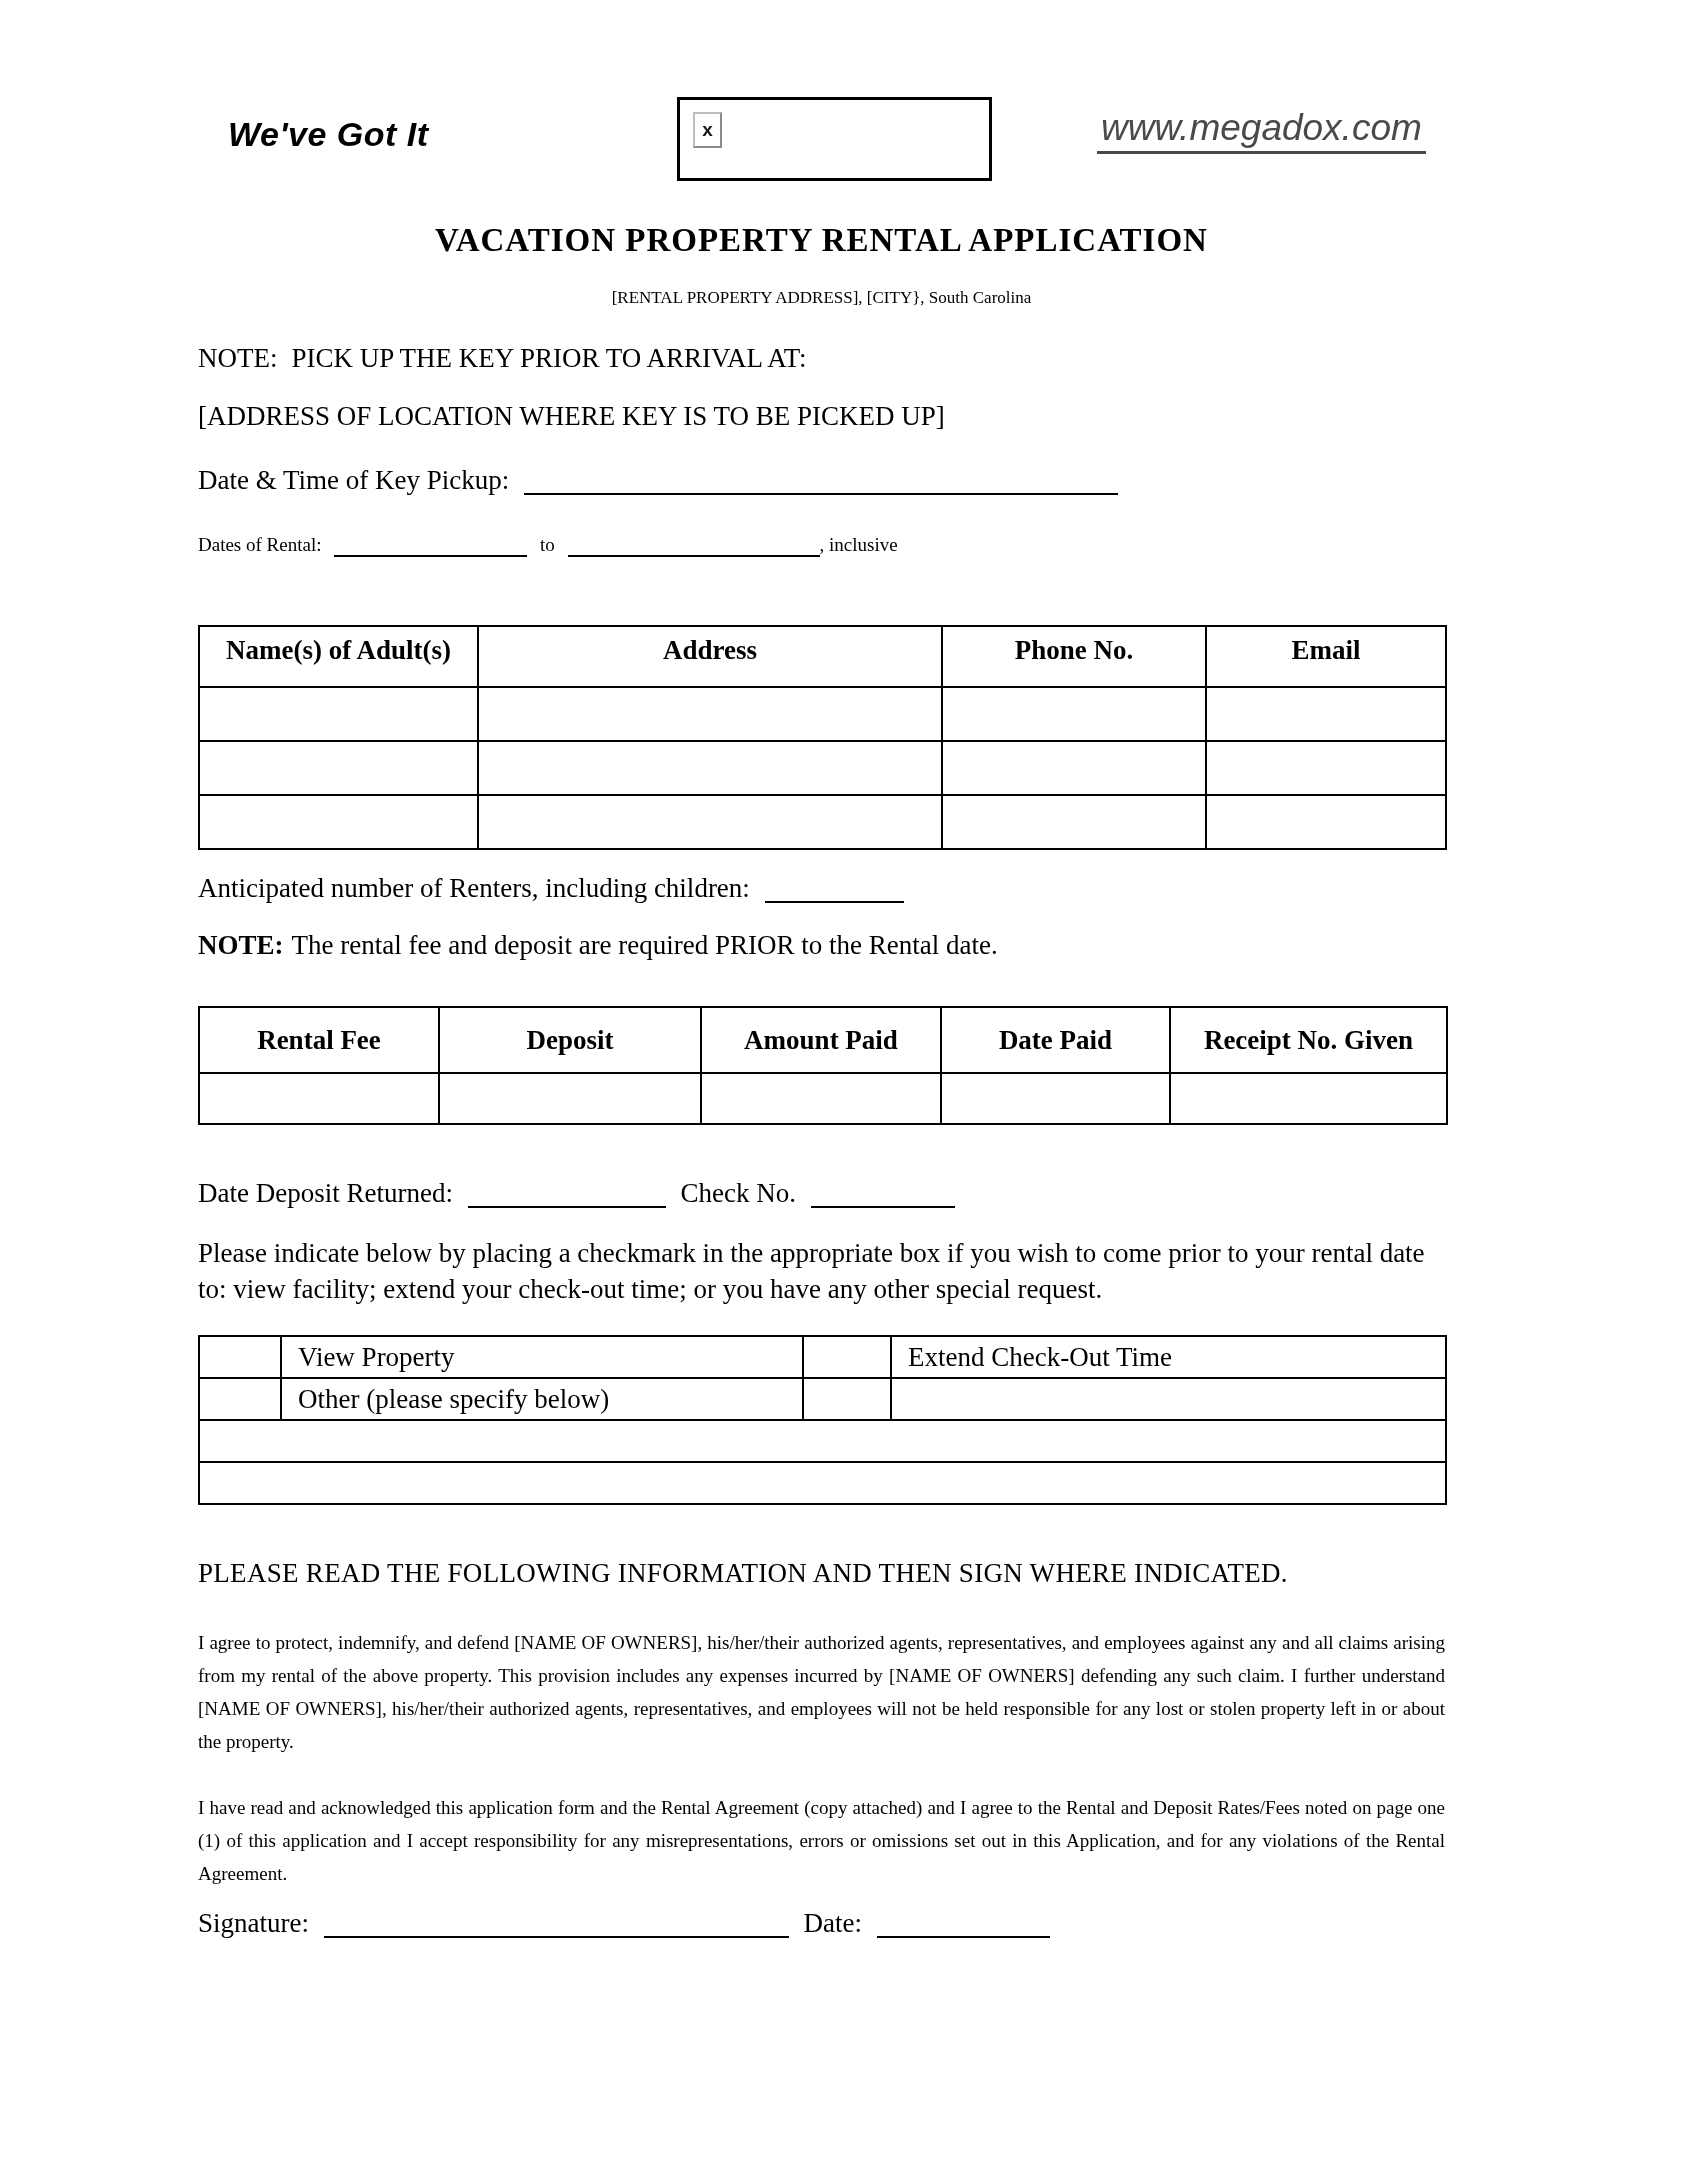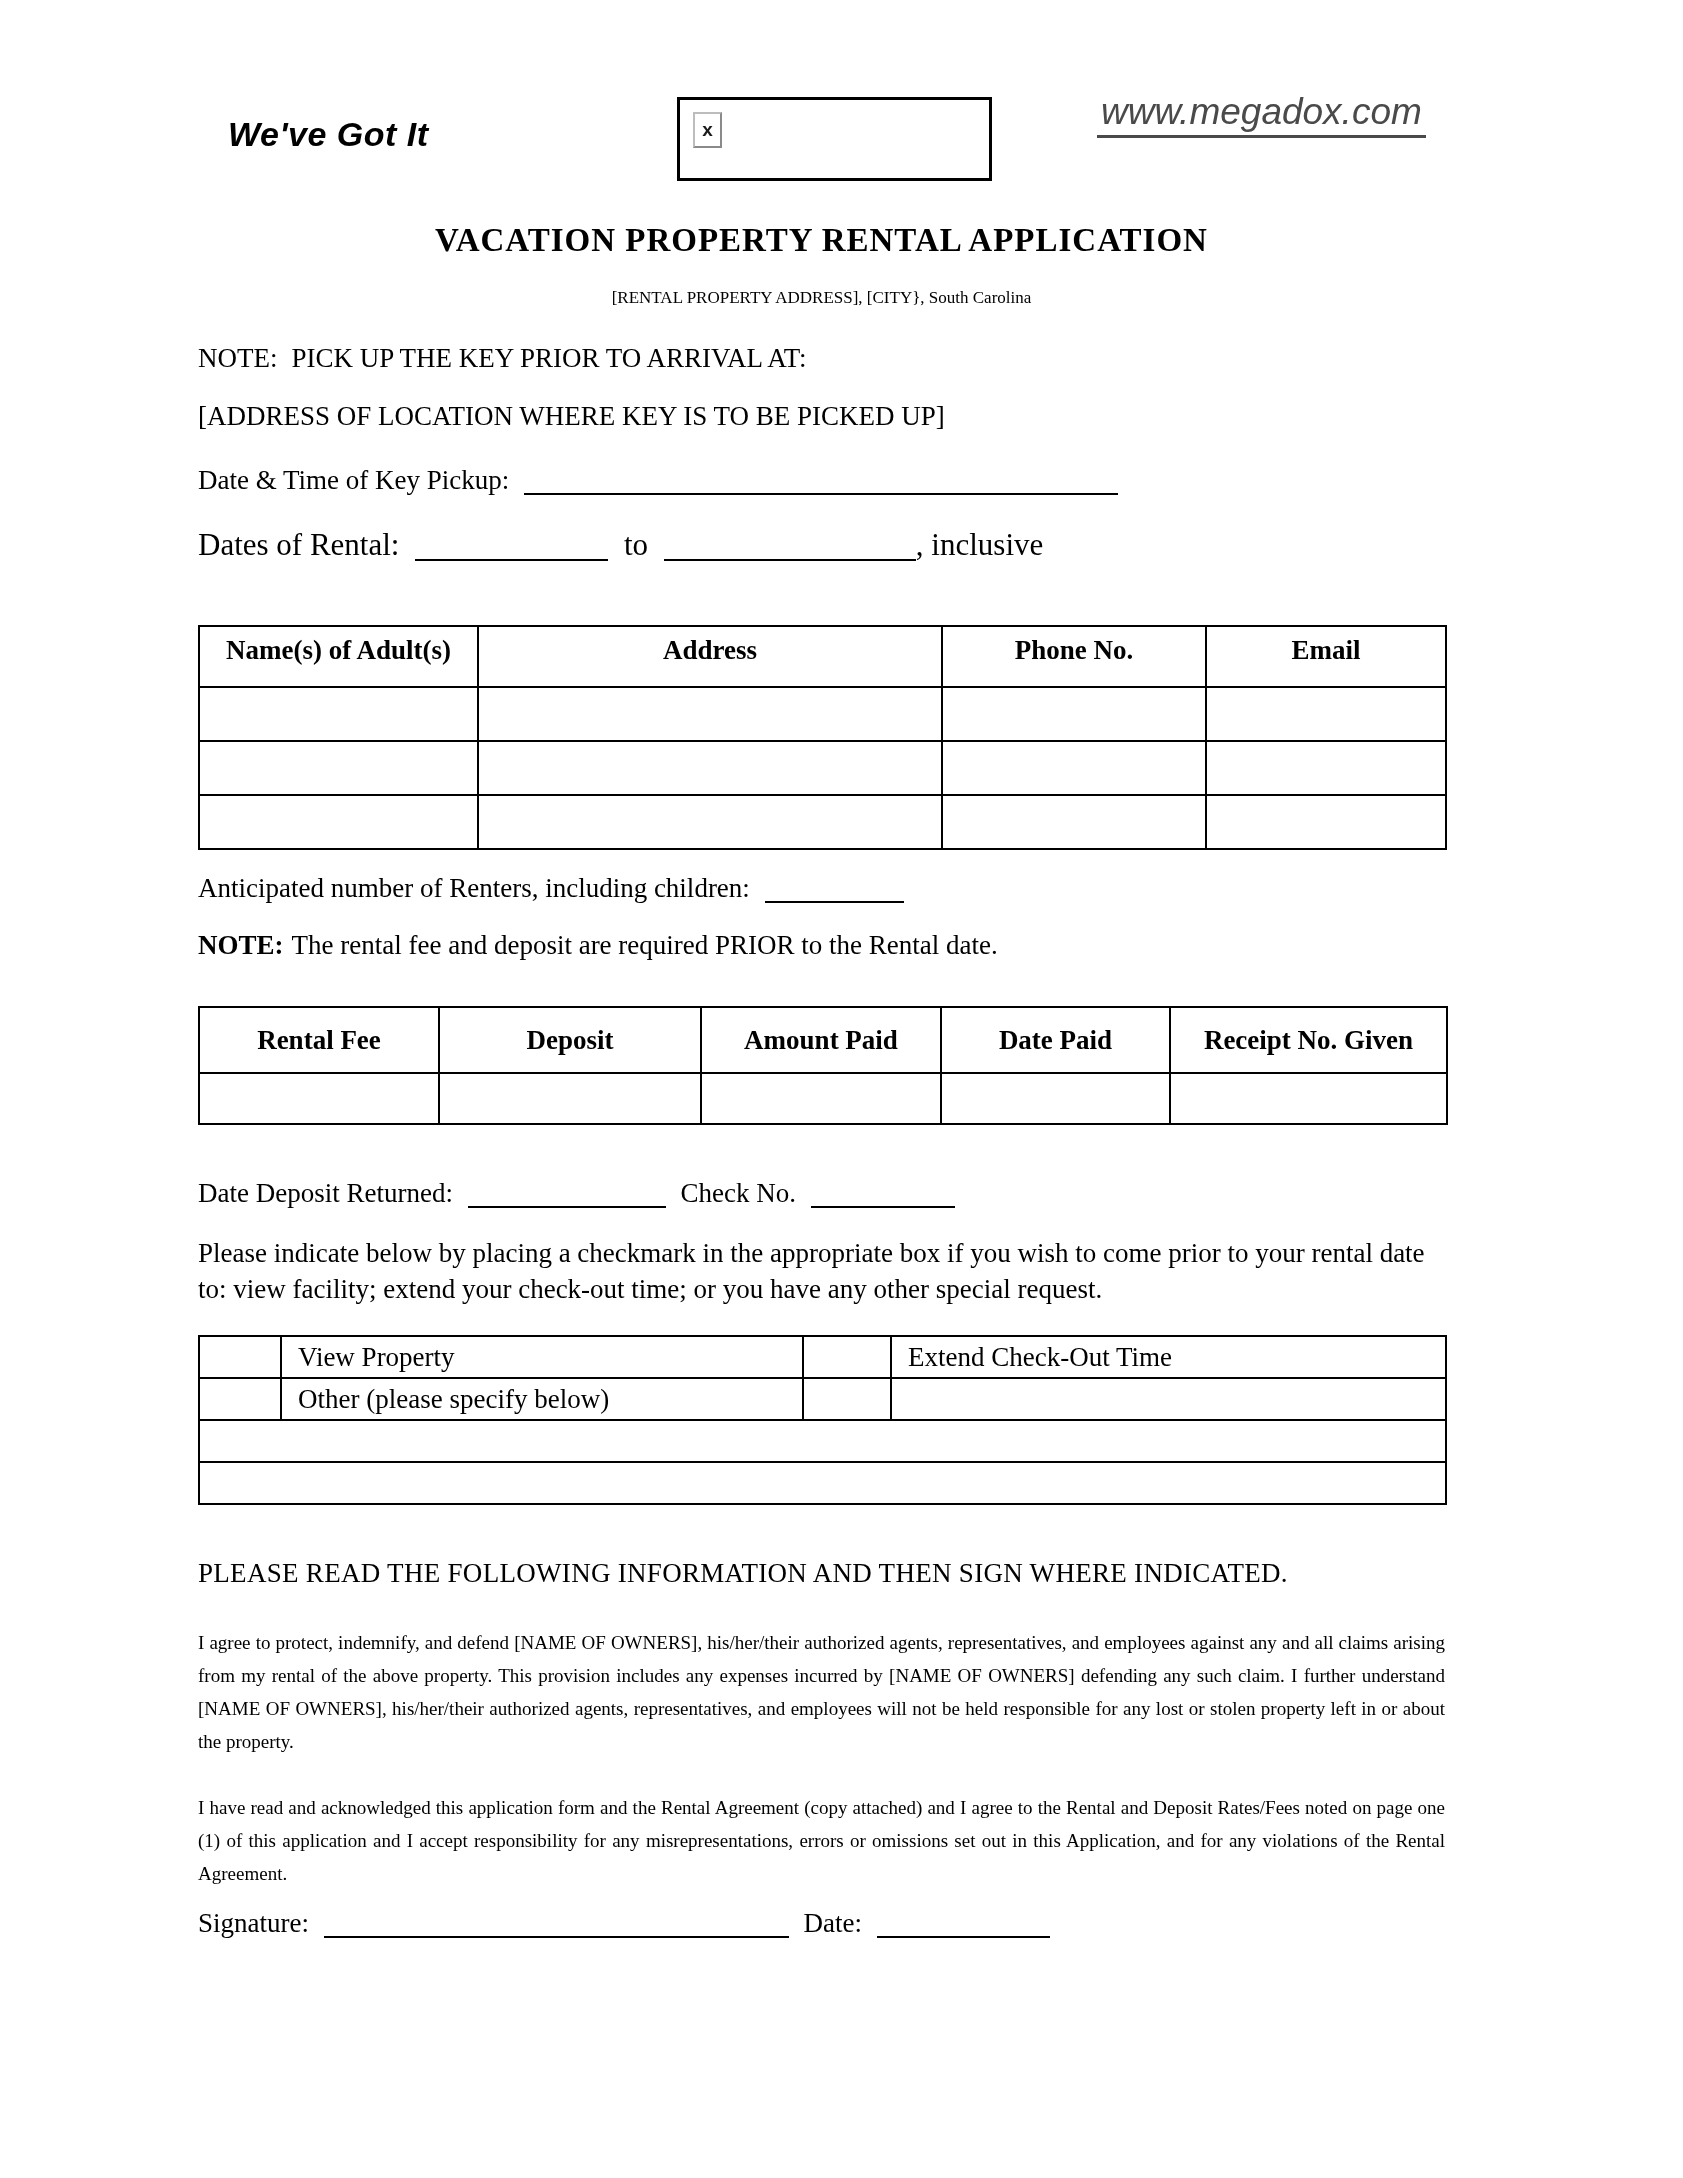--- a/index.html
+++ b/index.html
@@ -31,42 +31,42 @@
     position: absolute; left: 13px; top: 12px;
     width: 29px; height: 36px;
     background: #ffffff;
     border: 2px solid #bdbdbd;
     border-right-color: #8a8a8a; border-bottom-color: #8a8a8a;
     display: flex; align-items: center; justify-content: center;
     font-family: "Liberation Sans", sans-serif;
     font-weight: bold; font-size: 19px; color: #1a1a1a;
   }
   .website {
-    position: absolute; left: 1097px; top: 91px;
+    position: absolute; left: 1097px; top: 107px;
     font-family: "Liberation Sans", sans-serif;
     font-style: italic; font-size: 37px; color: #4a4a4a;
     border-bottom: 3px solid #4a4a4a; padding: 0 4px 2px 4px;
   }
 
   
   .content { margin-left: 198px; width: 1247px; }
 
   .title {
     margin-top: 22px; text-align: center;
     font-size: 33px; font-weight: bold; letter-spacing: 1px;
     line-height: 40px;
   }
   .subtitle { margin-top: 21px; text-align: center; font-size: 17px; line-height: 34px; }
 
   .line { font-size: 27px; line-height: 34px; }
   .key-note { margin-top: 26px; font-weight: normal; }
   .key-note .gap { display: inline-block; width: 14px; }
   .key-address { margin-top: 24px; }
   .key-pickup { margin-top: 29px; line-height: 36px; }
-  .rental-dates { margin-top: 28px; font-size: 31px; line-height: 38px; }
+  .rental-dates { margin-top: 28px; font-size: 19px; line-height: 38px; }
 
   .blank {
     display: inline-block; height: 0;
     border-bottom: 2px solid #000000;
     vertical-align: -6px;
   }
 
   
   table { border-collapse: collapse; table-layout: fixed; width: 1247px; padding-left: 36px; }
   td { border: 2px solid #000000; font-size: 27px; }

